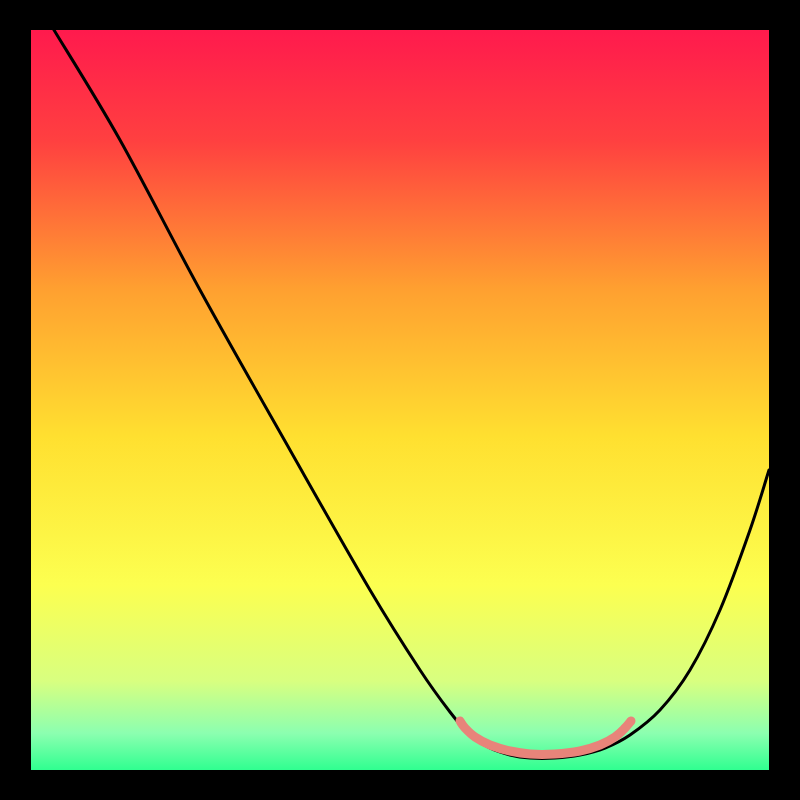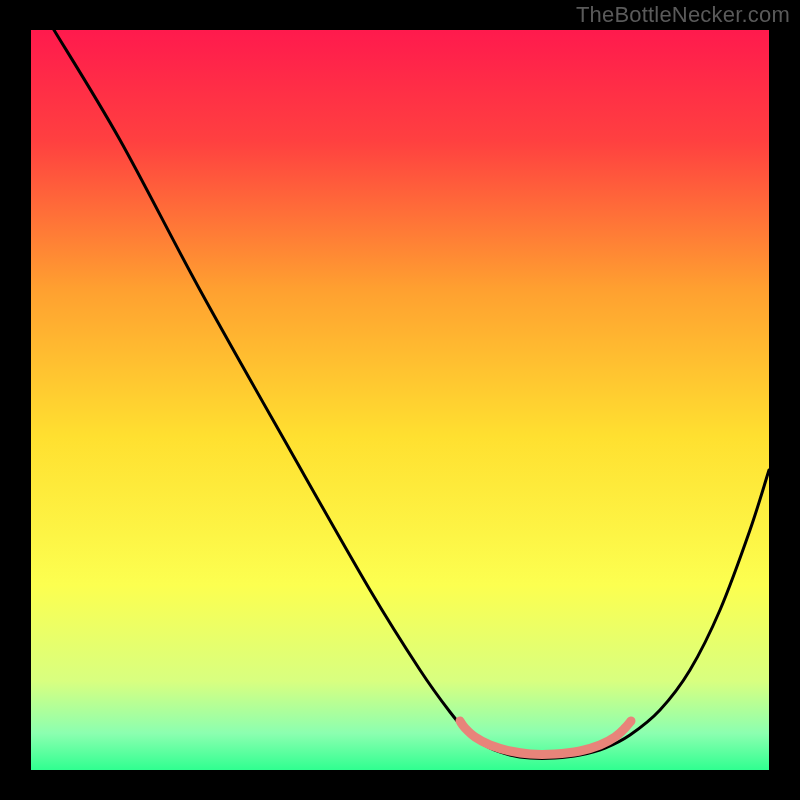--- a/index.html
+++ b/index.html
@@ -44,14 +44,13 @@
           <stop offset="88%" stop-color="#d8ff80"></stop>
           <stop offset="95%" stop-color="#8cffb0"></stop>
           <stop offset="100%" stop-color="#30ff90"></stop>
         </linearGradient>
   </defs>
   <rect id="plot-rect" fill="url(#bg-grad)" x="31" y="30" width="738" height="740"></rect>
   <path id="curve-main" fill="none" stroke-linecap="round" stroke-linejoin="round" d="M 54 30 C 65 48.33333333333333, 95.66666666666667 96.66666666666666, 120 140 C 144.33333333333334 183.33333333333334, 171.66666666666666 238.33333333333334, 200 290 C 228.33333333333334 341.6666666666667, 261.6666666666667 400, 290 450 C 318.3333333333333 500, 348.3333333333333 553.3333333333334, 370 590 C 391.6666666666667 626.6666666666666, 406.6666666666667 649.6666666666666, 420 670 C 433.3333333333333 690.3333333333334, 441.6666666666667 701.1666666666666, 450 712 C 458.3333333333333 722.8333333333334, 463.3333333333333 729, 470 735 C 476.6666666666667 741, 483.3333333333333 744.6666666666666, 490 748 C 496.6666666666667 751.3333333333334, 503.3333333333333 753.3333333333334, 510 755 C 516.6666666666666 756.6666666666666, 522.5 757.5, 530 758 C 537.5 758.5, 546.6666666666666 758.5, 555 758 C 563.3333333333334 757.5, 571.6666666666666 756.6666666666666, 580 755 C 588.3333333333334 753.3333333333334, 596.6666666666666 751.3333333333334, 605 748 C 613.3333333333334 744.6666666666666, 620.8333333333334 741.3333333333334, 630 735 C 639.1666666666666 728.6666666666666, 650 720.8333333333334, 660 710 C 670 699.1666666666666, 680 686.6666666666666, 690 670 C 700 653.3333333333334, 710 633.3333333333334, 720 610 C 730 586.6666666666666, 741.8333333333334 553.3333333333334, 750 530 C 758.1666666666666 506.6666666666667, 765.8333333333334 480, 769 470" stroke="#000000" stroke-width="3"></path>
   <path id="curve-band" fill="none" stroke-linecap="round" stroke-linejoin="round" d="M 460 721 C 460.8333333333333 722.1666666666666, 462.5 725.3333333333334, 465 728 C 467.5 730.6666666666666, 470.8333333333333 734.1666666666666, 475 737 C 479.1666666666667 739.8333333333334, 484.1666666666667 742.6666666666666, 490 745 C 495.8333333333333 747.3333333333334, 503.3333333333333 749.5, 510 751 C 516.6666666666666 752.5, 522.5 753.5, 530 754 C 537.5 754.5, 546.6666666666666 754.5, 555 754 C 563.3333333333334 753.5, 572.5 752.5, 580 751 C 587.5 749.5, 594.1666666666666 747.3333333333334, 600 745 C 605.8333333333334 742.6666666666666, 610.8333333333334 739.8333333333334, 615 737 C 619.1666666666666 734.1666666666666, 622.3333333333334 730.6666666666666, 625 728 C 627.6666666666666 725.3333333333334, 630 722.1666666666666, 631 721" stroke="#e8847a" stroke-width="9"></path>
 </svg>
 
-<div class="watermark">TheBottleNecker.com</div>
 </div>
 
 </body></html>

